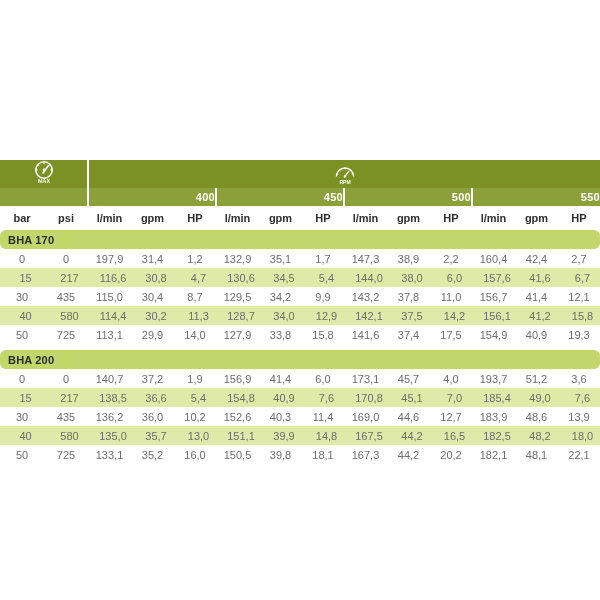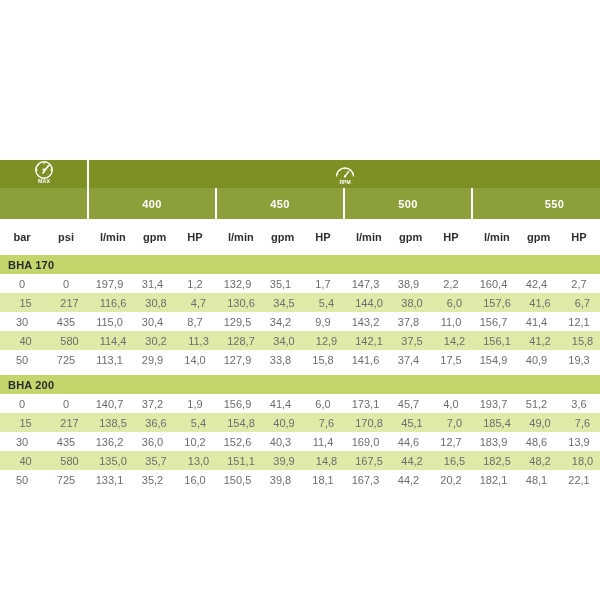--- a/index.html
+++ b/index.html
@@ -59,57 +59,58 @@
   .rpm-ico {
     display: inline-block;
     line-height: 0;
     position: relative;
     top: 1px;
   }
 
   
   tr.group-row td {
     background: #8ba03a;
-    height: 31px;
+    height: 18px;
     color: #ffffff;
     font-size: 11px;
     font-weight: bold;
-    text-align: center;
+    text-align: right;
     letter-spacing: .3px;
     padding: 0;
   }
   td.group-blank {
     background: #7d9023;
     border-right: 2px solid #ffffff;
   }
   td.group-lbl { border-right: 2px solid #ffffff; }
   td.group-lbl.last { border-right: none; padding-left: 36px; }
 
   
   tr.units-row td {
     background: #ffffff;
     height: 24px;
     color: #2f2f2f;
     font-size: 11px;
     font-weight: bold;
     text-align: center;
-    padding: 12px;
+    padding: 0;
     vertical-align: middle;
   }
 
   
   tr.section-row td {
     background: #c3d66b;
     height: 19px;
     color: #2b2b2b;
     font-size: 11px;
     font-weight: bold;
     text-align: left;
     padding: 0 0 0 8px;
     letter-spacing: .2px;
+    border-radius: 6px;
   }
 
   
   tr.data-row td {
     height: 19px;
     font-size: 11px;
     color: #6d6d6d;
     text-align: center;
     padding: 0;
     vertical-align: middle;

